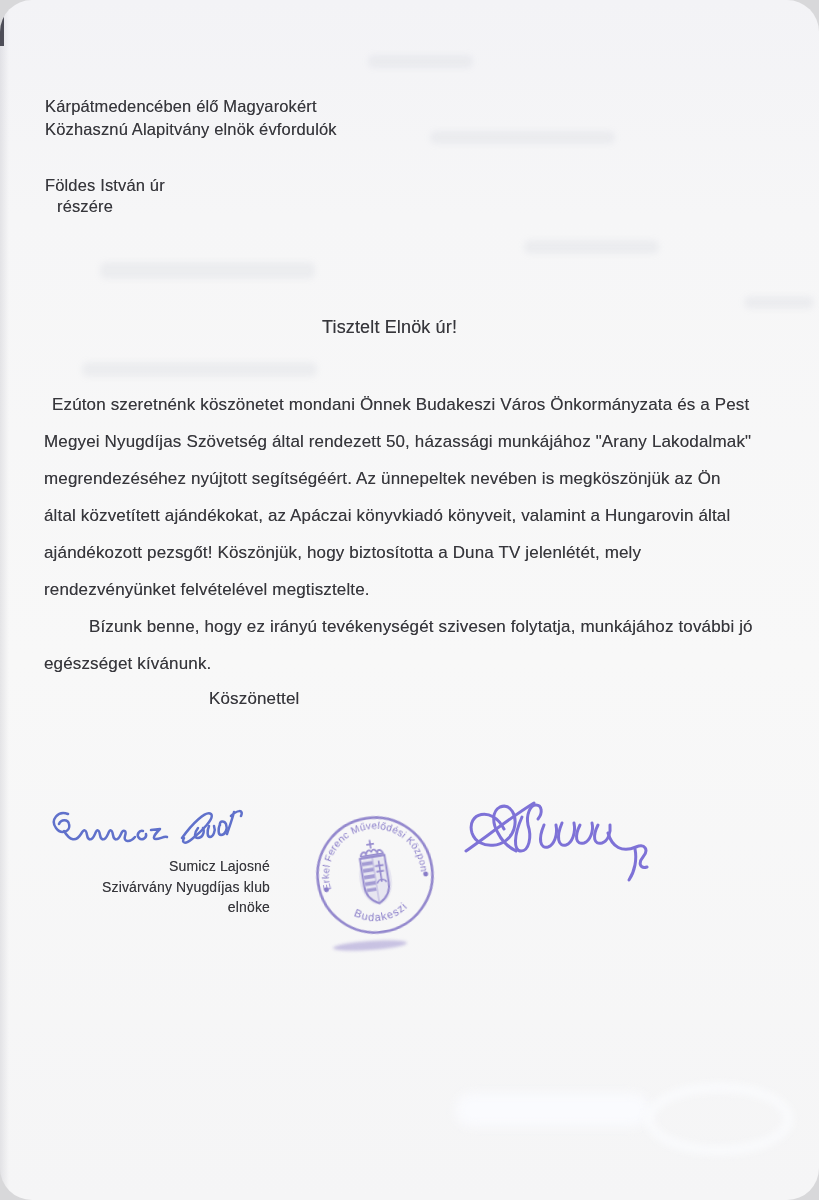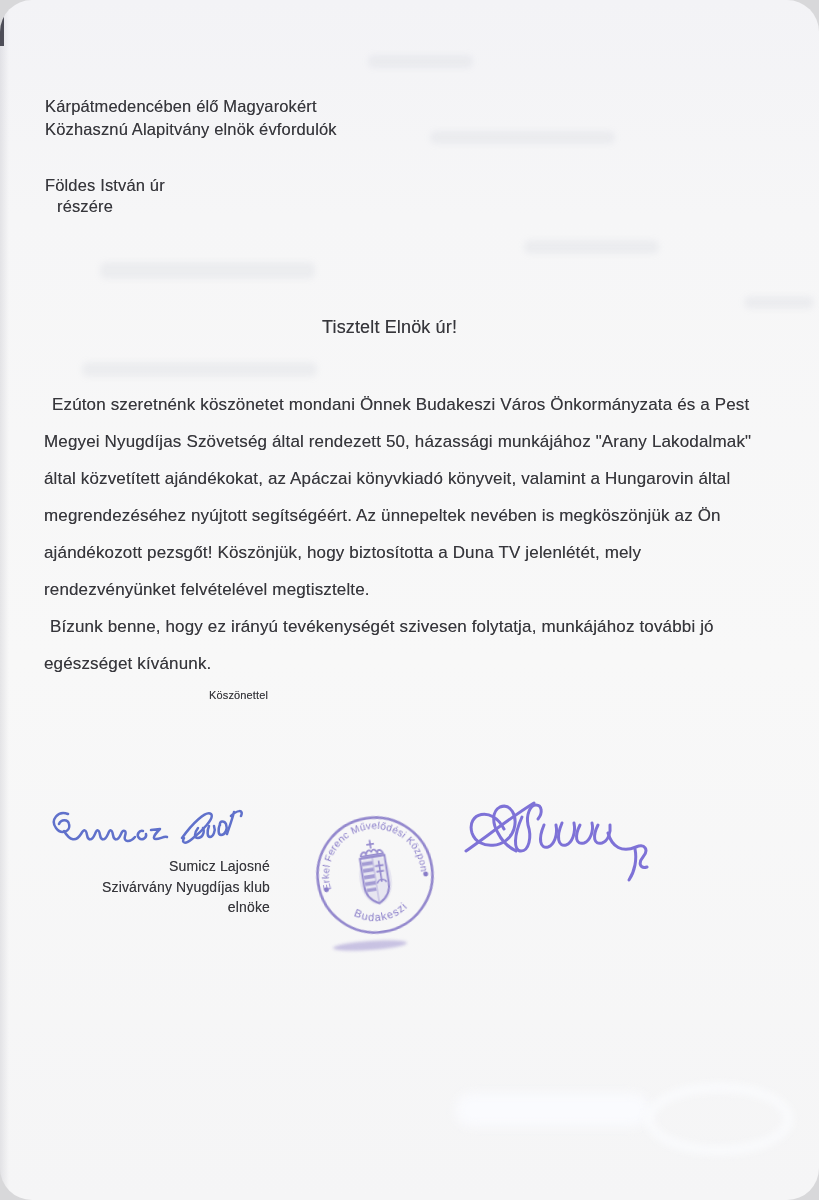--- a/index.html
+++ b/index.html
@@ -28,22 +28,22 @@
     letter-spacing:.15px;
     white-space:nowrap;
   }
   .sender-block{position:absolute;left:45px;top:95px;font-size:16.5px;line-height:23px;}
   .recipient-block{position:absolute;left:45px;top:175px;font-size:16.5px;line-height:21px;}
   .recipient-line2{margin-left:12px;}
   .salutation{position:absolute;left:322px;top:317px;font-size:18px;}
   .body-block{position:absolute;left:44px;top:386px;width:762px;font-size:17px;line-height:37px;}
   .body-line{height:37px;}
   .indent1{padding-left:8px;}
-  .indent2{padding-left:6px;}
-  .closing{position:absolute;left:209px;top:689px;font-size:11px;}
+  .indent2{padding-left:6px;margin-left:39px;}
+  .closing{position:absolute;left:209px;top:689px;font-size:17px;}
   .sig-typed{position:absolute;text-align:right;font-size:14px;line-height:20.5px;}
   .sig-typed-left{left:38px;top:856px;width:232px;}
   .sig-typed-right{left:444px;top:856px;width:216px;}
   .sig-svg{position:absolute;filter:blur(.2px);}
   .sig-svg-left{left:48px;top:800px;}
   .sig-svg-right{left:458px;top:793px;}
   .stamp{
     position:absolute;left:308px;top:808px;width:134px;height:134px;
     transform:rotate(-9deg);filter:blur(.25px);opacity:.95;
   }
@@ -89,22 +89,22 @@
   <div class="recipient-block txt">
     <div>Földes István úr</div>
     <div class="recipient-line2">részére</div>
   </div>
 
   <div class="salutation txt">Tisztelt Elnök úr!</div>
 
   <div class="body-block txt">
     <div class="body-line indent1">Ezúton szeretnénk köszönetet mondani Önnek Budakeszi Város Önkormányzata és a Pest</div>
     <div class="body-line">Megyei Nyugdíjas Szövetség által rendezett 50, házassági munkájához "Arany Lakodalmak"</div>
+    <div class="body-line">megrendezéséhez nyújtott segítségéért. Az ünnepeltek nevében is megköszönjük az Ön</div>
     <div class="body-line">által közvetített ajándékokat, az Apáczai könyvkiadó könyveit, valamint a Hungarovin által</div>
-    <div class="body-line">megrendezéséhez nyújtott segítségéért. Az ünnepeltek nevében is megköszönjük az Ön</div>
     <div class="body-line">ajándékozott pezsgőt! Köszönjük, hogy biztosította a Duna TV jelenlétét, mely</div>
     <div class="body-line">rendezvényünket felvételével megtisztelte.</div>
     <div class="body-line indent2">Bízunk benne, hogy ez irányú tevékenységét szivesen folytatja, munkájához további jó</div>
     <div class="body-line">egészséget kívánunk.</div>
   </div>
 
   <div class="closing txt">Köszönettel</div>
 
   <svg class="sig-svg sig-svg-left" width="215" height="62" viewBox="0 0 215 62">
     <g fill="none" stroke="#4f62c6" stroke-width="2.5" stroke-linecap="round" stroke-linejoin="round" opacity="0.9">

